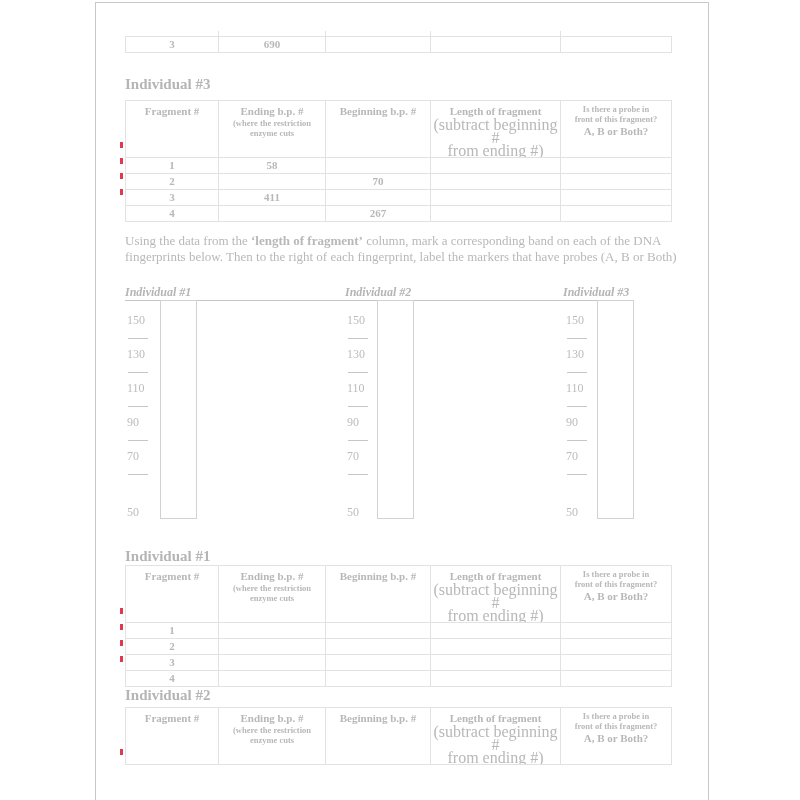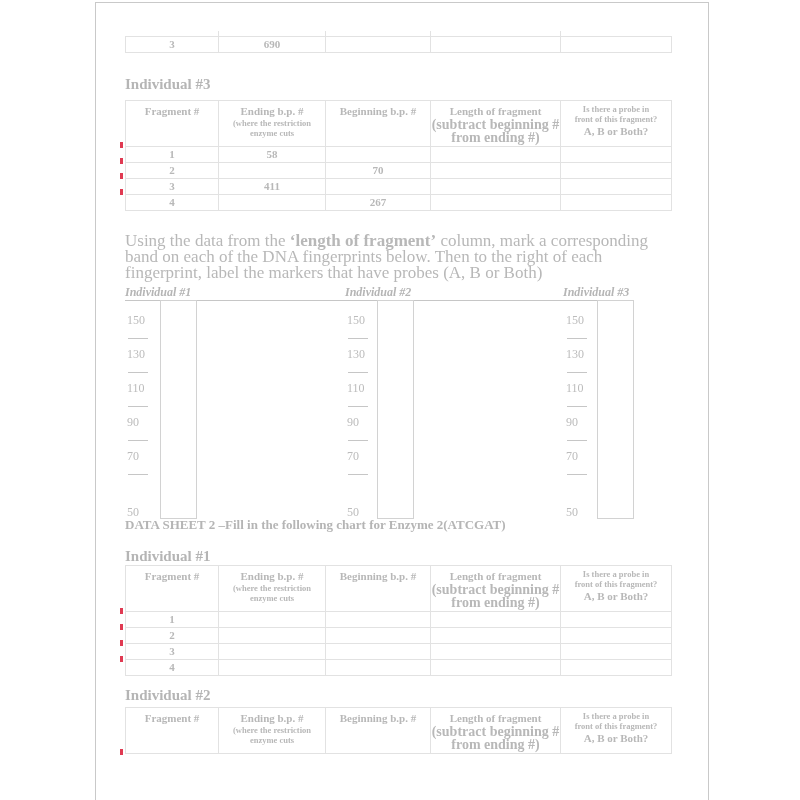--- a/index.html
+++ b/index.html
@@ -15,32 +15,32 @@
     position:absolute; left:95px; top:2px; width:612px; height:798px;
     border-top:1px solid #c9c9c9; border-left:1px solid #c9c9c9; border-right:1px solid #c9c9c9;
   }
 
   
   table.ws { border-collapse:collapse; table-layout:fixed; width:547px; color:#b8b8b8; }
   table.ws td, table.ws th { border:1px solid #e2e2e2; text-align:center; vertical-align:top; padding:0; overflow:hidden; }
   table.ws th { font-weight:bold; }
   .h-main { font-size:11px; font-weight:bold; line-height:14px; padding-top:3px; }
   .h-sub  { font-size:8.5px; font-weight:bold; line-height:10px; padding:0 6px; }
-  .h-sub2 { font-size:14px; font-weight:bold; line-height:13px; }
+  .h-sub2 { font-size:16px; font-weight:normal; line-height:13px; }
   .probe-big { font-size:11px; font-weight:bold; line-height:14px; }
   td.cell { height:15px; font-size:11px; font-weight:bold; line-height:15px; }
   th.hdr { height:45px; }
 
   .c1{width:93px}.c2{width:107px}.c3{width:105px}.c4{width:130px}.c5{width:111px}
 
   
   .sect-h { position:absolute; font-size:15px; font-weight:bold; color:#b5b5b5; }
   .ds2-h  { position:absolute; font-size:13px; font-weight:bold; color:#b5b5b5; }
 
-  .para { position:absolute; left:125px; top:233px; width:552px; font-size:17px; line-height:16px; color:#b8b8b8; }
+  .para { position:absolute; left:125px; top:233px; width:552px; font-size:13px; line-height:16px; color:#b8b8b8; }
   .para b { font-weight:bold; }
 
   
   .lane-label-row { position:absolute; left:125px; top:286px; width:506px; height:14px; border-bottom:1px solid #c6c6c6; }
   .lane-label { position:absolute; bottom:0; font-size:12px; font-weight:bold; font-style:italic; color:#b5b5b5; white-space:nowrap; }
   .lane { position:absolute; top:300px; width:35px; height:217px; border:1px solid #d2d2d2; background:#ffffff; }
   .s-num { position:absolute; font-size:12px; color:#bcbcbc; }
   .s-dash { position:absolute; width:20px; height:1px; background:#c6c6c6; }
   .g1n{left:127px}.g2n{left:347px}.g3n{left:566px}
   .y0{top:313px}.y1{top:347px}.y2{top:381px}.y3{top:415px}.y4{top:449px}.y5{top:505px}
@@ -192,21 +192,20 @@
   <div class="s-num g3n y1">130</div>
   <div class="s-dash d1" style="left:567px"></div>
   <div class="s-num g3n y2">110</div>
   <div class="s-dash d2" style="left:567px"></div>
   <div class="s-num g3n y3">90</div>
   <div class="s-dash d3" style="left:567px"></div>
   <div class="s-num g3n y4">70</div>
   <div class="s-dash d4" style="left:567px"></div>
   <div class="s-num g3n y5">50</div>
 
-  <div class="ds2-h" style="left:125px; top:517px">DATA SHEET 2 –Fill in the following chart for Enzyme 2(ATCGAT)</div>
 
   <div class="sect-h" style="left:125px; top:548px">Individual #1</div>
 
   <table class="ws abs" style="left:125px; top:565px">
     <colgroup>
         <col class="c1">
         <col class="c2">
         <col class="c3">
         <col class="c4">
         <col class="c5">

